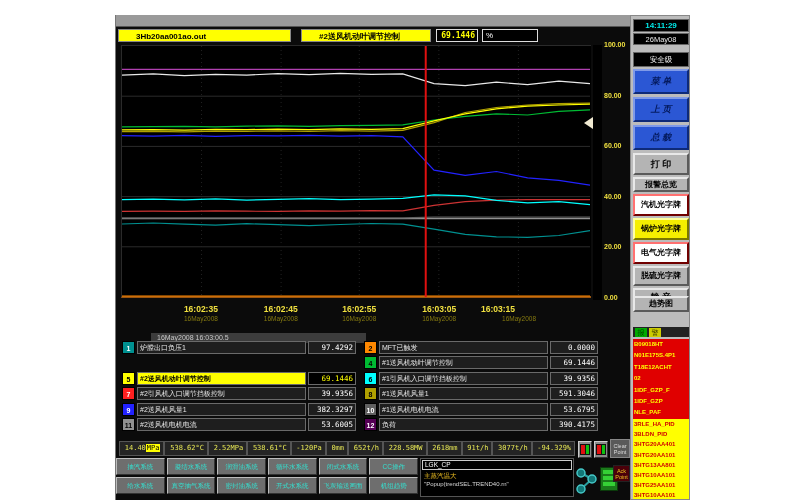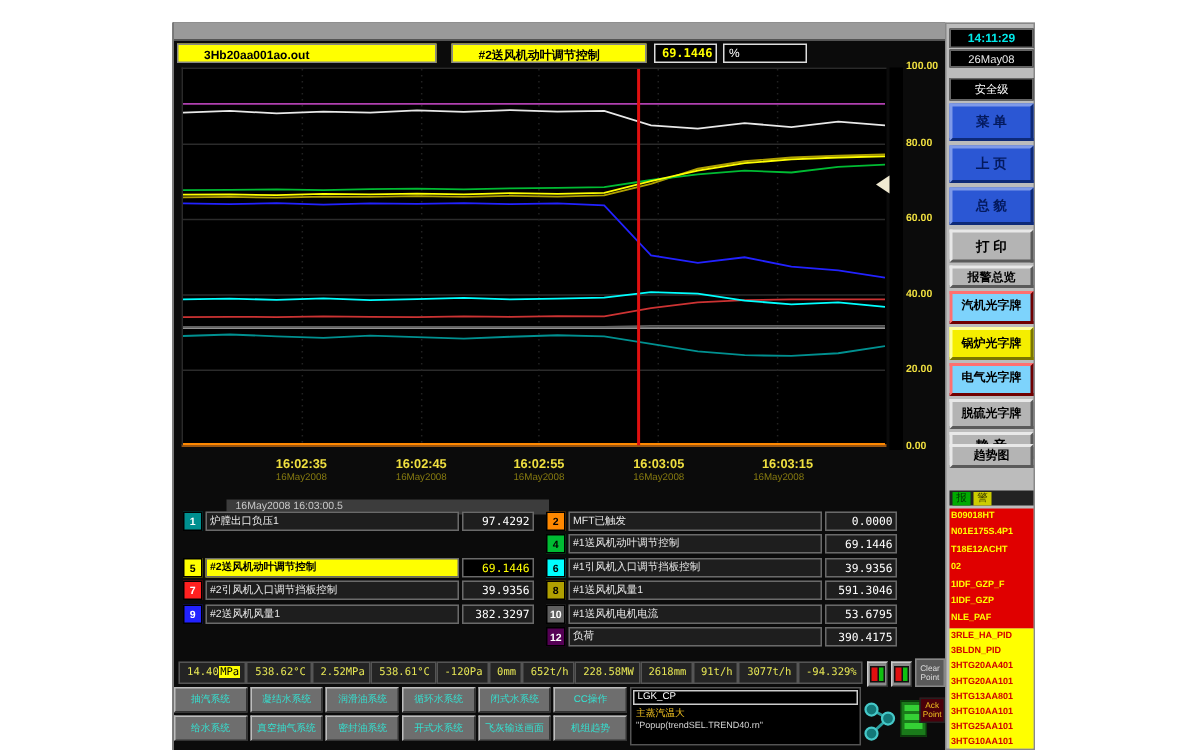--- a/index.html
+++ b/index.html
@@ -63,23 +63,23 @@
   #ack-point { position:absolute; left:497px; top:450px; width:17px; height:17px; background:#4a000a; border:1px solid #222; color:#f0c020; font-size:5.5px; line-height:6px; text-align:center; padding-top:2px; cursor:pointer; }
 
   
   #sidebar { position:absolute; left:630px; top:15px; width:60px; height:485px; background:#bcbcbc; border:1px solid #888; }
   .sb { position:absolute; left:2px; width:56px; }
   .sb-black { background:#000; border:1px solid #666; text-align:center; }
   #sb-time { top:3px; height:13px; color:#00e8e8; font-size:8px; font-weight:bold; line-height:12px; }
   #sb-date { top:17px; height:12px; color:#e8e8e8; font-size:7.5px; line-height:11px; }
   #sb-safe { top:36px; height:15px; color:#fff; font-size:7.5px; line-height:14px; display:flex; justify-content:space-between; padding:0 0;flex-direction:column; }
   .sbtn { position:absolute; left:2px; width:56px; border:2px solid; text-align:center; cursor:pointer; font-weight:bold; overflow:hidden; }
-  .sbtn-blue { background:#2b57d4; border-color:#7f9ae8 #0e2a78 #0e2a78 #7f9ae8; color:#041a5e; }
+  .sbtn-blue { background:#2b57d4; border-color:#7f9ae8 #0e2a78 #0e2a78 #7f9ae8; color:#041a5e;font-style:italic; }
   .sbtn-gray { background:#b4b4b4; border-color:#e8e8e8 #5a5a5a #5a5a5a #e8e8e8; color:#000; }
-  .sbtn-red { background:#7dd3fc; border-color:#ff7070 #700000 #700000 #ff7070; color:#000;font-family:Liberation Mono, monospace; }
+  .sbtn-red { background:#ffffff; border-color:#ff7070 #700000 #700000 #ff7070; color:#000; }
   .sbtn-yel { background:#f5ee00; border-color:#ffffa0 #7a7600 #7a7600 #ffffa0; color:#000; }
   #alarm-row { position:absolute; left:2px; top:311px; width:56px; height:10px; display:flex; gap:2px; padding-left:2px; background:#222; }
   #alarm-row .a1 { background:#0a0; color:#003300; } #alarm-row .a2 { background:#cc0; color:#333300; }
   #alarm-row span { width:12px; height:9px; font-size:7px; line-height:9px; text-align:center; margin-top:0.5px; }
   #alarm-red { position:absolute; left:2px; top:323px; width:56px; height:80px; background:#e00000; overflow:hidden; }
   #alarm-red div { color:#ffff00; font-size:6px; font-weight:bold; line-height:11.4px; padding-left:1px; white-space:nowrap; cursor:pointer; }
   #alarm-yellow { position:absolute; left:2px; top:403px; width:56px; height:80px; background:#ffff00; overflow:hidden; }
   #alarm-yellow div { color:#d00000; font-size:6px; font-weight:bold; line-height:10.2px; padding-left:1px; white-space:nowrap; cursor:pointer; }
 </style>
 </head>
@@ -134,21 +134,21 @@
       </div>
     <div id="x-axis">
         <span class="t" style="left: 84.9px; top: 289px;">16:02:35</span>
         <span class="d" style="left: 84.9px; top: 300px;">16May2008</span>
         <span class="t" style="left: 164.8px; top: 289px;">16:02:45</span>
         <span class="d" style="left: 164.8px; top: 300px;">16May2008</span>
         <span class="t" style="left: 243.29px; top: 289px;">16:02:55</span>
         <span class="d" style="left: 243.29px; top: 300px;">16May2008</span>
         <span class="t" style="left: 323.19px; top: 289px;">16:03:05</span>
         <span class="d" style="left: 323.19px; top: 300px;">16May2008</span>
-        <span class="t" style="left: 409px; top: 289px;">16:03:15</span>
+        <span class="t" style="left: 382px; top: 289px;">16:03:15</span>
         <span class="d" style="left: 403.09px; top: 300px;">16May2008</span>
       </div>
 
     <div class="stamp">16May2008  16:03:00.5</div>
 
     <div class="lrow" style="left:6px;top:326px">
       <span class="chip" style="background: rgb(0, 144, 144); color: rgb(255, 255, 255);">1</span>
       <span class="lbl">炉膛出口负压1</span>
       <span class="val">97.4292</span>
     </div>
@@ -159,20 +159,25 @@
     </div>
     <div class="lrow" style="left:6px;top:372px">
       <span class="chip" style="background: rgb(255, 32, 32); color: rgb(255, 255, 255);">7</span>
       <span class="lbl">#2引风机入口调节挡板控制</span>
       <span class="val">39.9356</span>
     </div>
     <div class="lrow" style="left:6px;top:388px">
       <span class="chip" style="background: rgb(34, 34, 255); color: rgb(255, 255, 255);">9</span>
       <span class="lbl">#2送风机风量1</span>
       <span class="val">382.3297</span>
+    </div>
+    <div class="lrow" style="left:6px;top:403px">
+      <span class="chip" style="background: rgb(144, 144, 144); color: rgb(0, 0, 0);">11</span>
+      <span class="lbl">#2送风机电机电流</span>
+      <span class="val">53.6005</span>
     </div>
 
     <div class="lrow" style="left:248px;top:326px">
       <span class="chip" style="background: rgb(255, 136, 0); color: rgb(0, 0, 0);">2</span>
       <span class="lbl">MFT已触发</span>
       <span class="val">0.0000</span>
     </div>
     <div class="lrow" style="left:248px;top:341px">
       <span class="chip" style="background: rgb(0, 187, 51); color: rgb(0, 0, 0);">4</span>
       <span class="lbl">#1送风机动叶调节控制</span>

